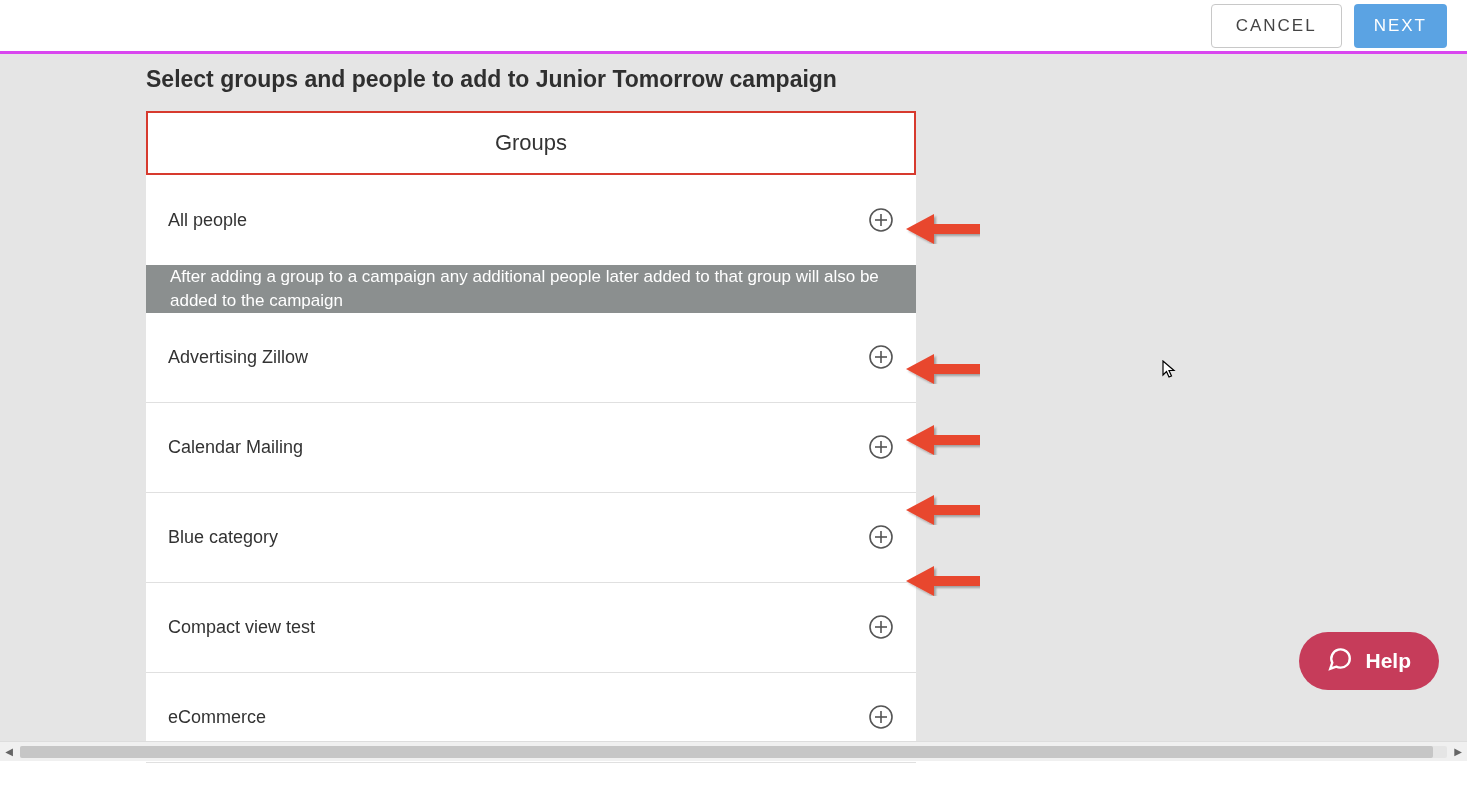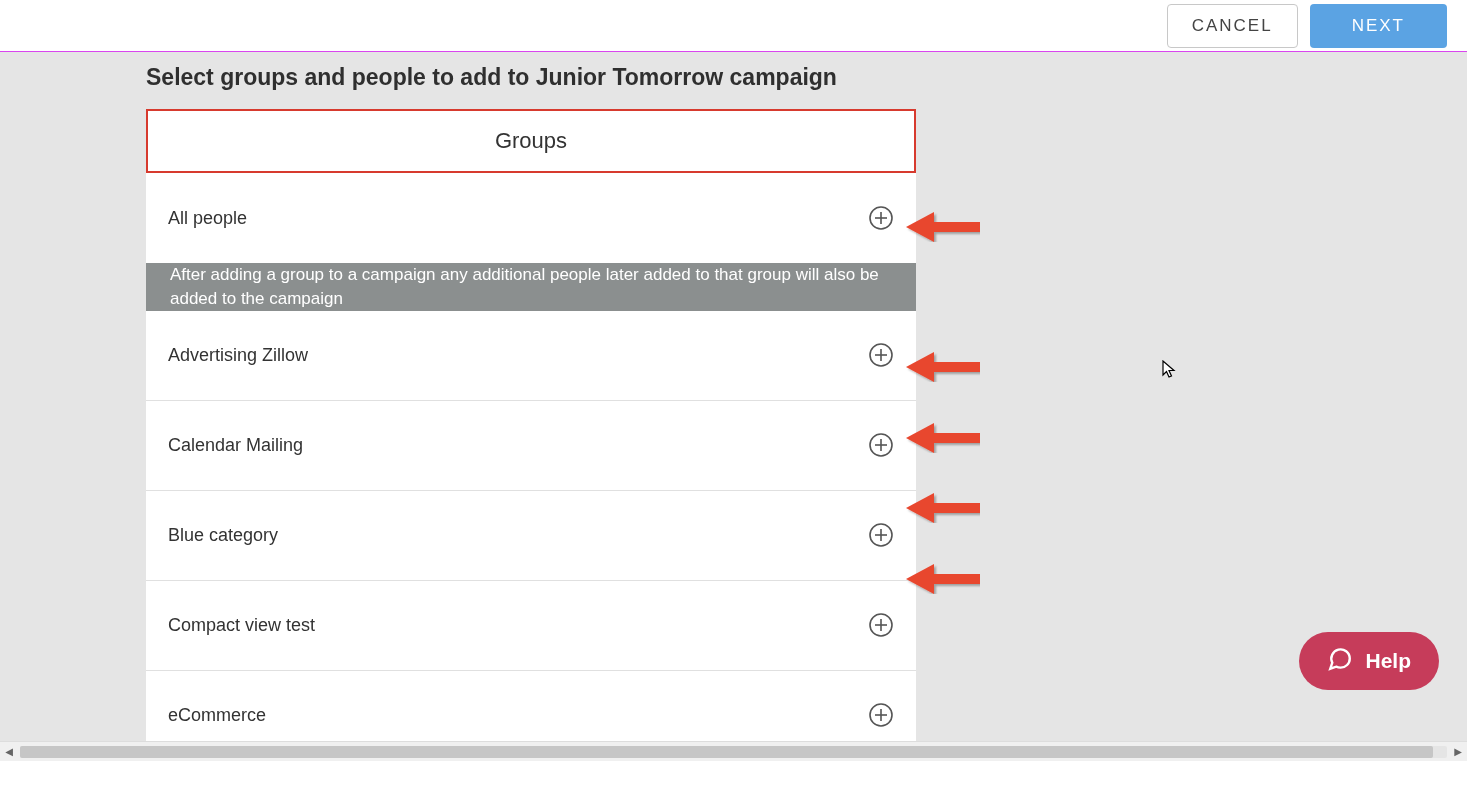--- a/index.html
+++ b/index.html
@@ -19,35 +19,35 @@
     border: 1px solid #c8c8c8;
     background: #fff;
     color: #444;
     font-size: 17px;
     letter-spacing: 2px;
     border-radius: 4px;
     cursor: pointer;
   }
   .btn-next {
     height: 44px;
-    padding: 0 42px;
+    padding: 0 20px;
     border: none;
     background: #4a9ae0;
     color: #fff;
     font-size: 17px;
     letter-spacing: 2px;
     border-radius: 4px;
     cursor: pointer;
     opacity: 0.9;
   }
   .body-area {
     position: relative;
     background: #e5e5e5;
     height: 710px;
-    border-top: 1px solid #d946ef;
+    border-top: 3px solid #d946ef;
     padding-top: 12px;
   }
   .panel {
     position: absolute;
     left: 146px;
     top: 12px;
     width: 770px;
   }
   .title {
     font-size: 23px;

